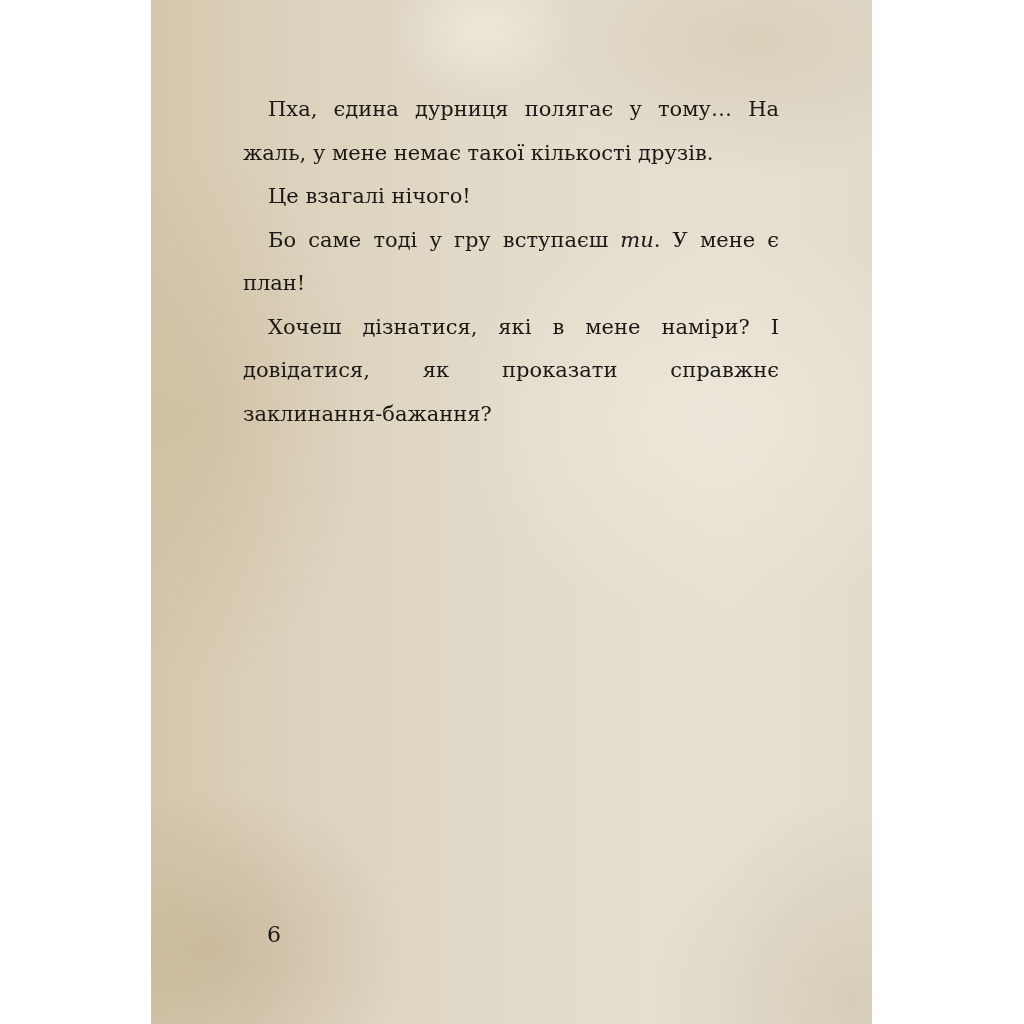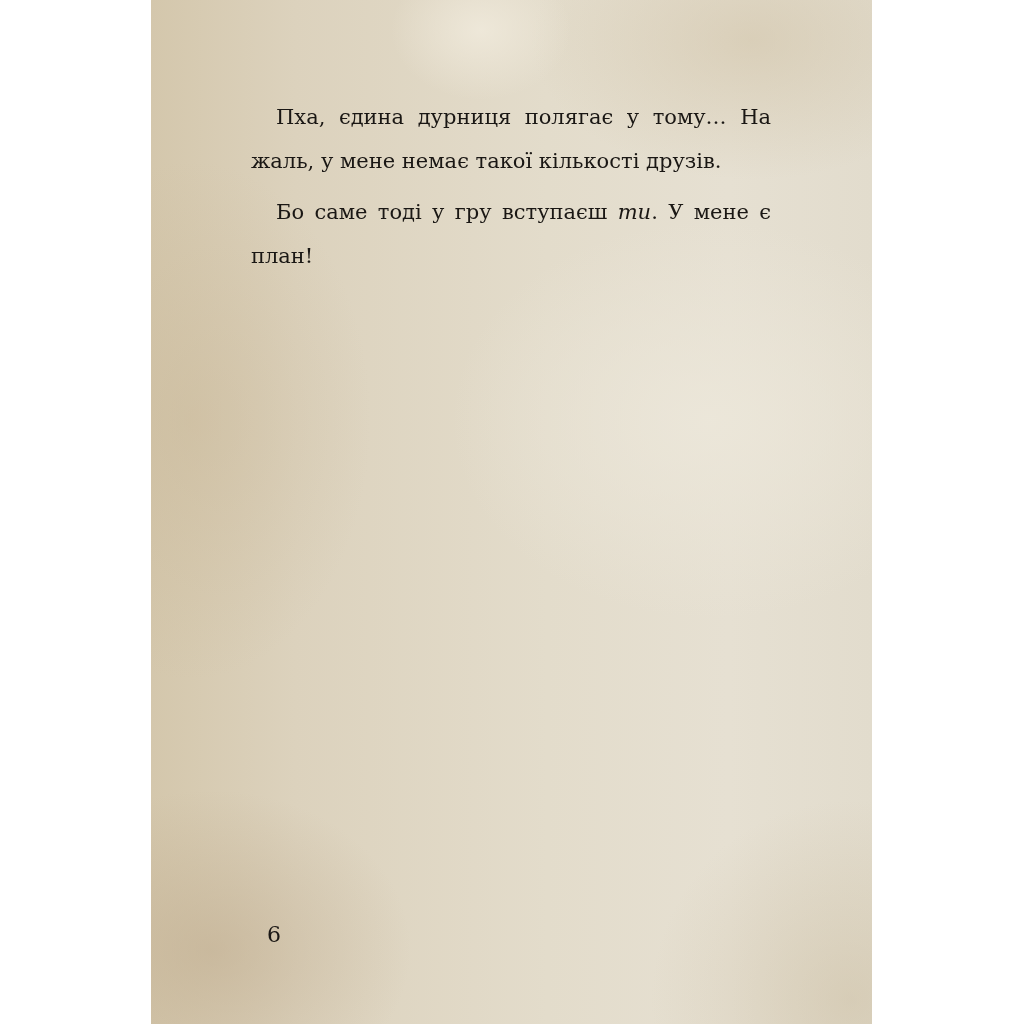--- a/index.html
+++ b/index.html
@@ -30,37 +30,39 @@
       left: 92px;
       top: 88px;
       width: 536px;
       font-family: "DejaVu Serif", "Liberation Serif", serif;
       font-size: 21px;
       line-height: 43.5px;
       color: #1a1714;
       text-align: justify;
     }
     .para {
-      margin: 8px;
+      margin: 0;
       text-indent: 25px;
     }
     .para em {
       font-style: italic;
     }
     .page-number {
       position: absolute;
       left: 116px;
       top: 922px;
       font-family: "DejaVu Serif", "Liberation Serif", serif;
       font-size: 22px;
       color: #1a1714;
     }
   </style>
 </head>
 <body>
 
 <div class="page">
   <div class="text">
     <p class="para">Пха, єдина дурниця полягає у тому… На жаль, у мене немає такої кількості друзів.</p>
+    <p class="para">Це взагалі нічого!</p>
     <p class="para"><span>Бо саме тоді у гру вступаєш </span><em>ти</em><span>. У мене є план!</span></p>
+    <p class="para">Хочеш дізнатися, які в мене наміри? І довідатися, як проказати справжнє заклинання-бажання?</p>
   </div>
   <div class="page-number">6</div>
 </div>
 
 </body></html>

